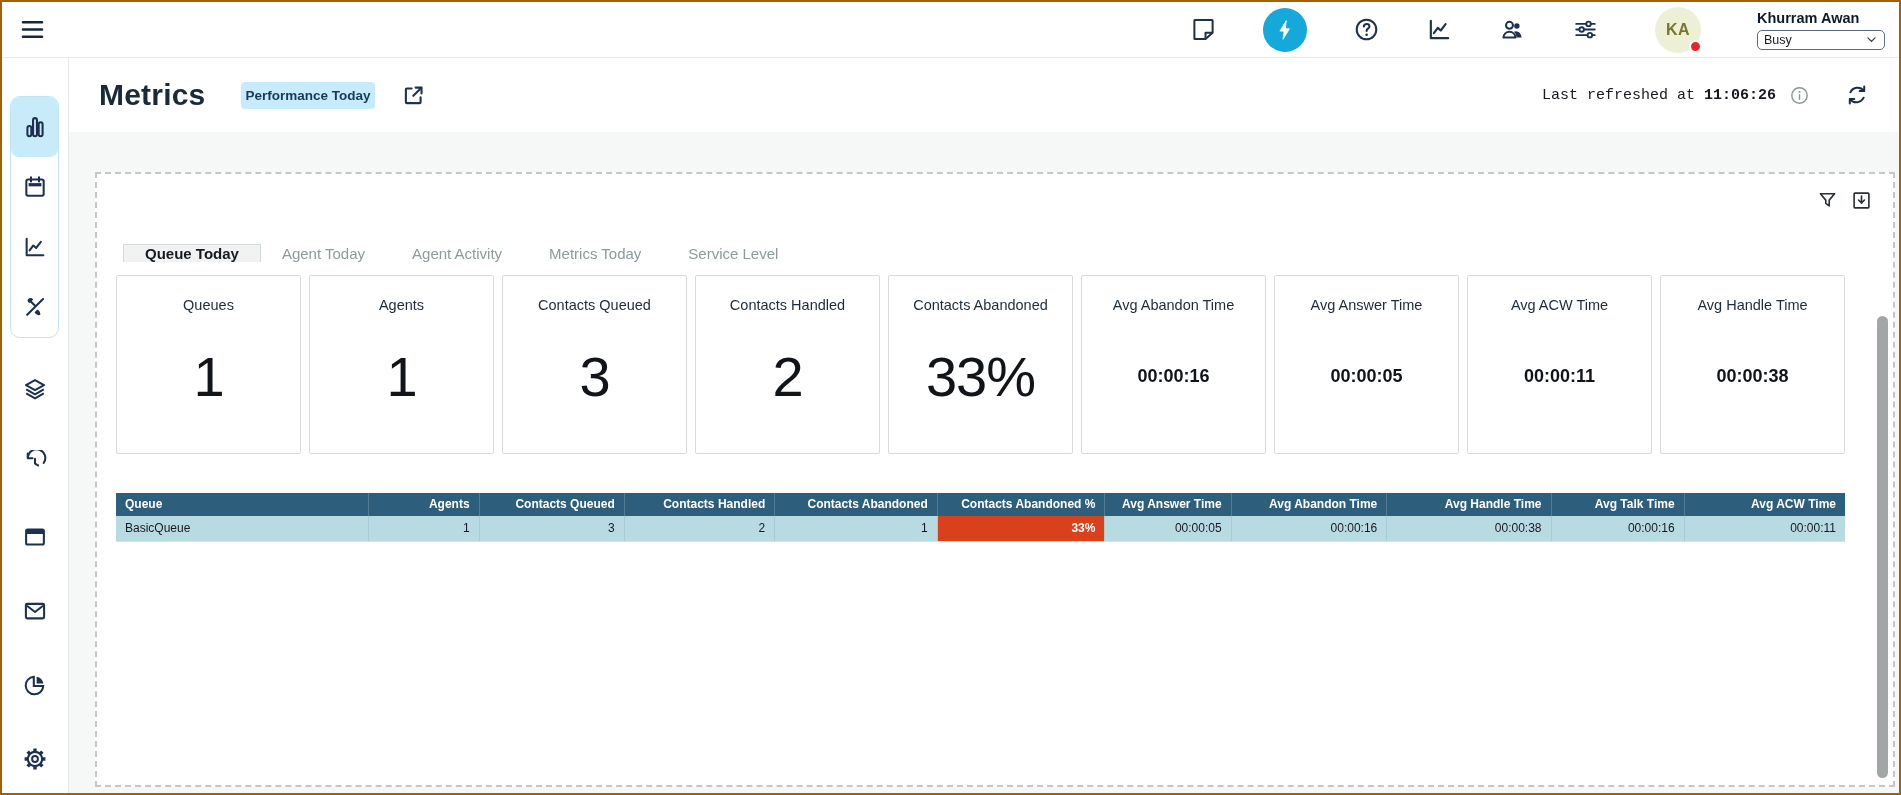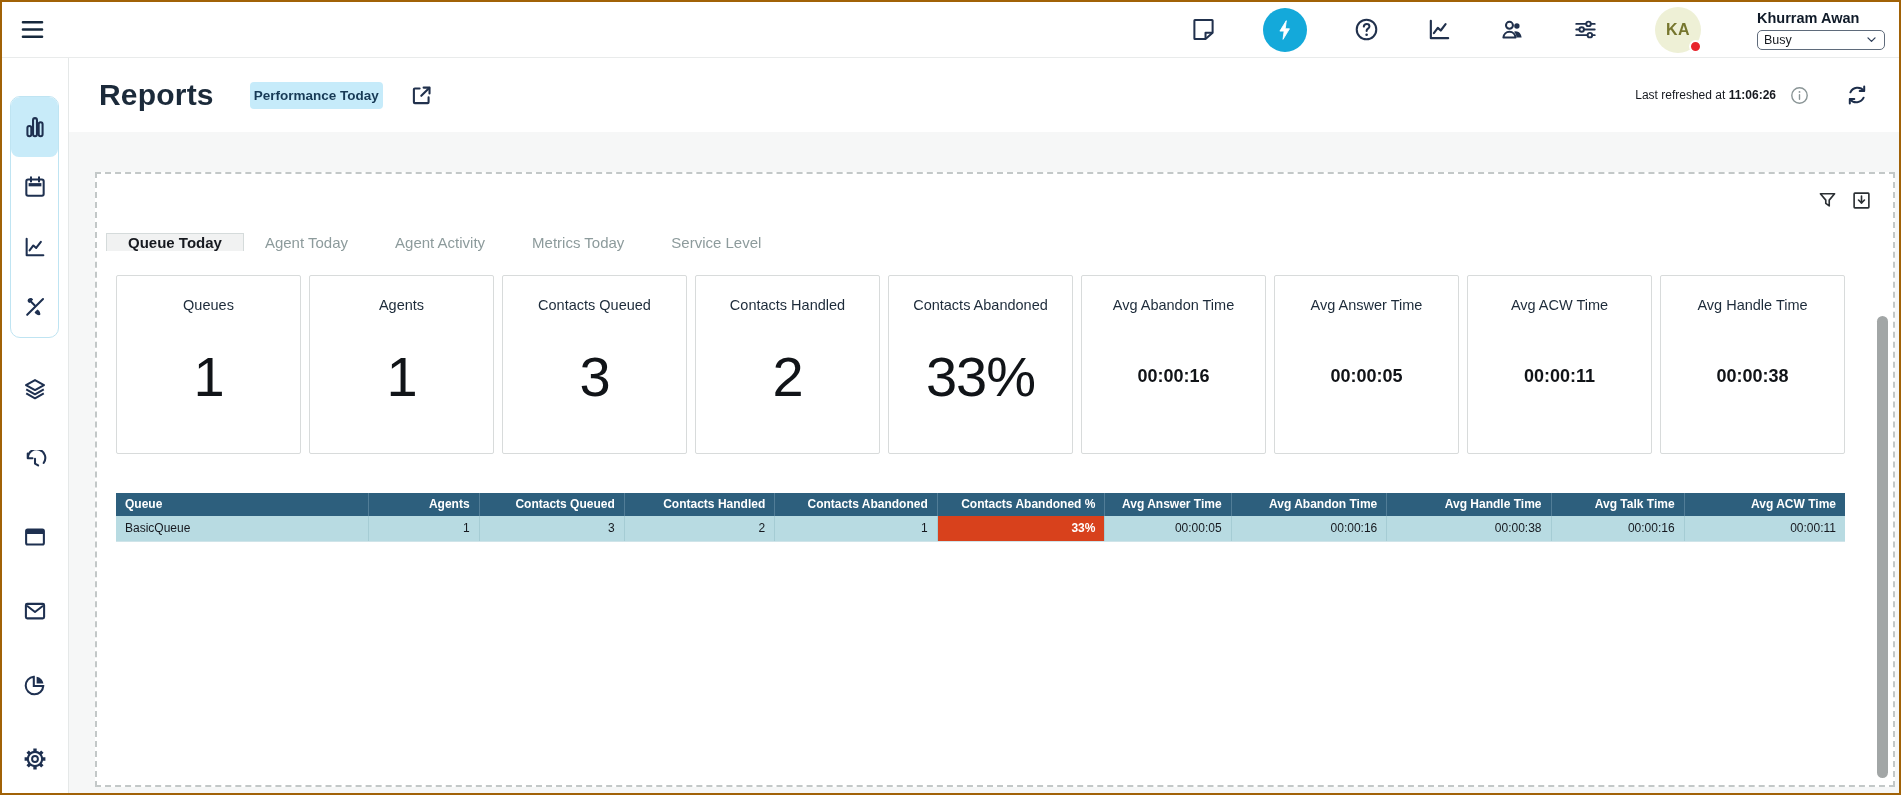--- a/index.html
+++ b/index.html
@@ -41,34 +41,34 @@
   .rail-list { margin-top:21px; width:49px; }
   .rail-list .rail-item { height:60px; margin-bottom:14px; }
 
   .main { flex:1; display:flex; flex-direction:column; min-width:0; }
   .page-header { height:74px; flex:0 0 74px; background:#fff; display:flex; align-items:center; padding:0 30px; }
   .page-title { font-size:30px; font-weight:800; color:#1b2a3a; letter-spacing:.2px; }
   .badge { margin-left:36px; background:#c6ebfa; color:#173a56; font-weight:700; font-size:13.5px;
            padding:6px 4px; border-radius:4px; }
   .ext-btn { margin-left:26px; width:25px; height:25px; color:#21314d; }
   .refresh-area { margin-left:auto; display:flex; align-items:center; gap:13px; }
-  .refresh-text { font-size:12px; color:#16191f; }
+  .refresh-text { font-size:15px; color:#16191f;font-family:Liberation Mono, monospace; }
   .refresh-text b { font-weight:700; }
   .info-ic { width:21px; height:21px; color:#8a9596; }
   .refresh-ic { width:24px; height:24px; color:#1c2d4a; margin-left:22px; }
 
   .canvas { flex:1; background:#f6f7f7; padding:40px 4px 6px 26px; min-height:0; }
   .widget { position:relative; width:100%; height:100%; background:#fff;
             border:2px dashed #c3c8c8; }
   .widget-toolbar { height:48px; position:relative; }
   .wt-ic { position:absolute; top:15px; width:23px; height:23px; color:#2a2f33; }
   .wt-filter { right:54px; }
   .wt-download { right:20px; }
 
-  .tabs { display:flex; align-items:center; margin-left:9px; height:40px; }
+  .tabs { display:flex; align-items:flex-end; margin-left:26px; height:40px; }
   .tab { display:flex; align-items:center; padding:0 21px; font-size:15px; color:#8d9b9c;
          background:none; border:none; cursor:pointer; }
   .tab.active { background:#f1f2f2; border:1px solid #d5dbdb; border-bottom:none;
                 font-weight:700; color:#16191f; }
   .tab-sep { width:1px; background:#d5dbdb; margin:9px 2px; }
 
   .controls { height:46px; display:flex; align-items:center; padding:0 28px 0 11px;
               border-bottom:1px solid #a9b1b1; background:#fff; }
   .controls-label { font-size:17px; color:#232f3e; }
   .ctl-filter { margin-left:52px; font-size:14.5px; cursor:pointer; }
@@ -244,21 +244,21 @@
               <g stroke-width="3.1" stroke-linecap="butt">
                 <path d="M12 2.4v3M12 18.6v3M2.4 12h3M18.6 12h3M5.2 5.2l2.1 2.1M16.7 16.7l2.1 2.1M5.2 18.8l2.1-2.1M16.7 7.3l2.1-2.1"></path>
               </g>
             </svg>
         </button>
       </div>
     </nav>
 
     <main class="main">
       <div class="page-header">
-        <h1 class="page-title">Reports</h1>
+        <h1 class="page-title">Metrics</h1>
         <span class="badge">Performance Today</span>
         <button class="icon-btn ext-btn">
           <svg viewBox="0 0 24 24" width="25" height="25" fill="none" stroke="currentColor" stroke-width="2" stroke-linecap="round" stroke-linejoin="round">
               <path d="M10.2 5.2H5.6c-.5 0-.9.4-.9.9v12.3c0 .5.4.9.9.9h12.3c.5 0 .9-.4.9-.9v-4.6"></path>
               <path d="M14 4.4h5.7v5.7"></path>
               <path d="M19.4 4.7l-7.6 7.6"></path>
             </svg>
         </button>
 
         <div class="refresh-area">

